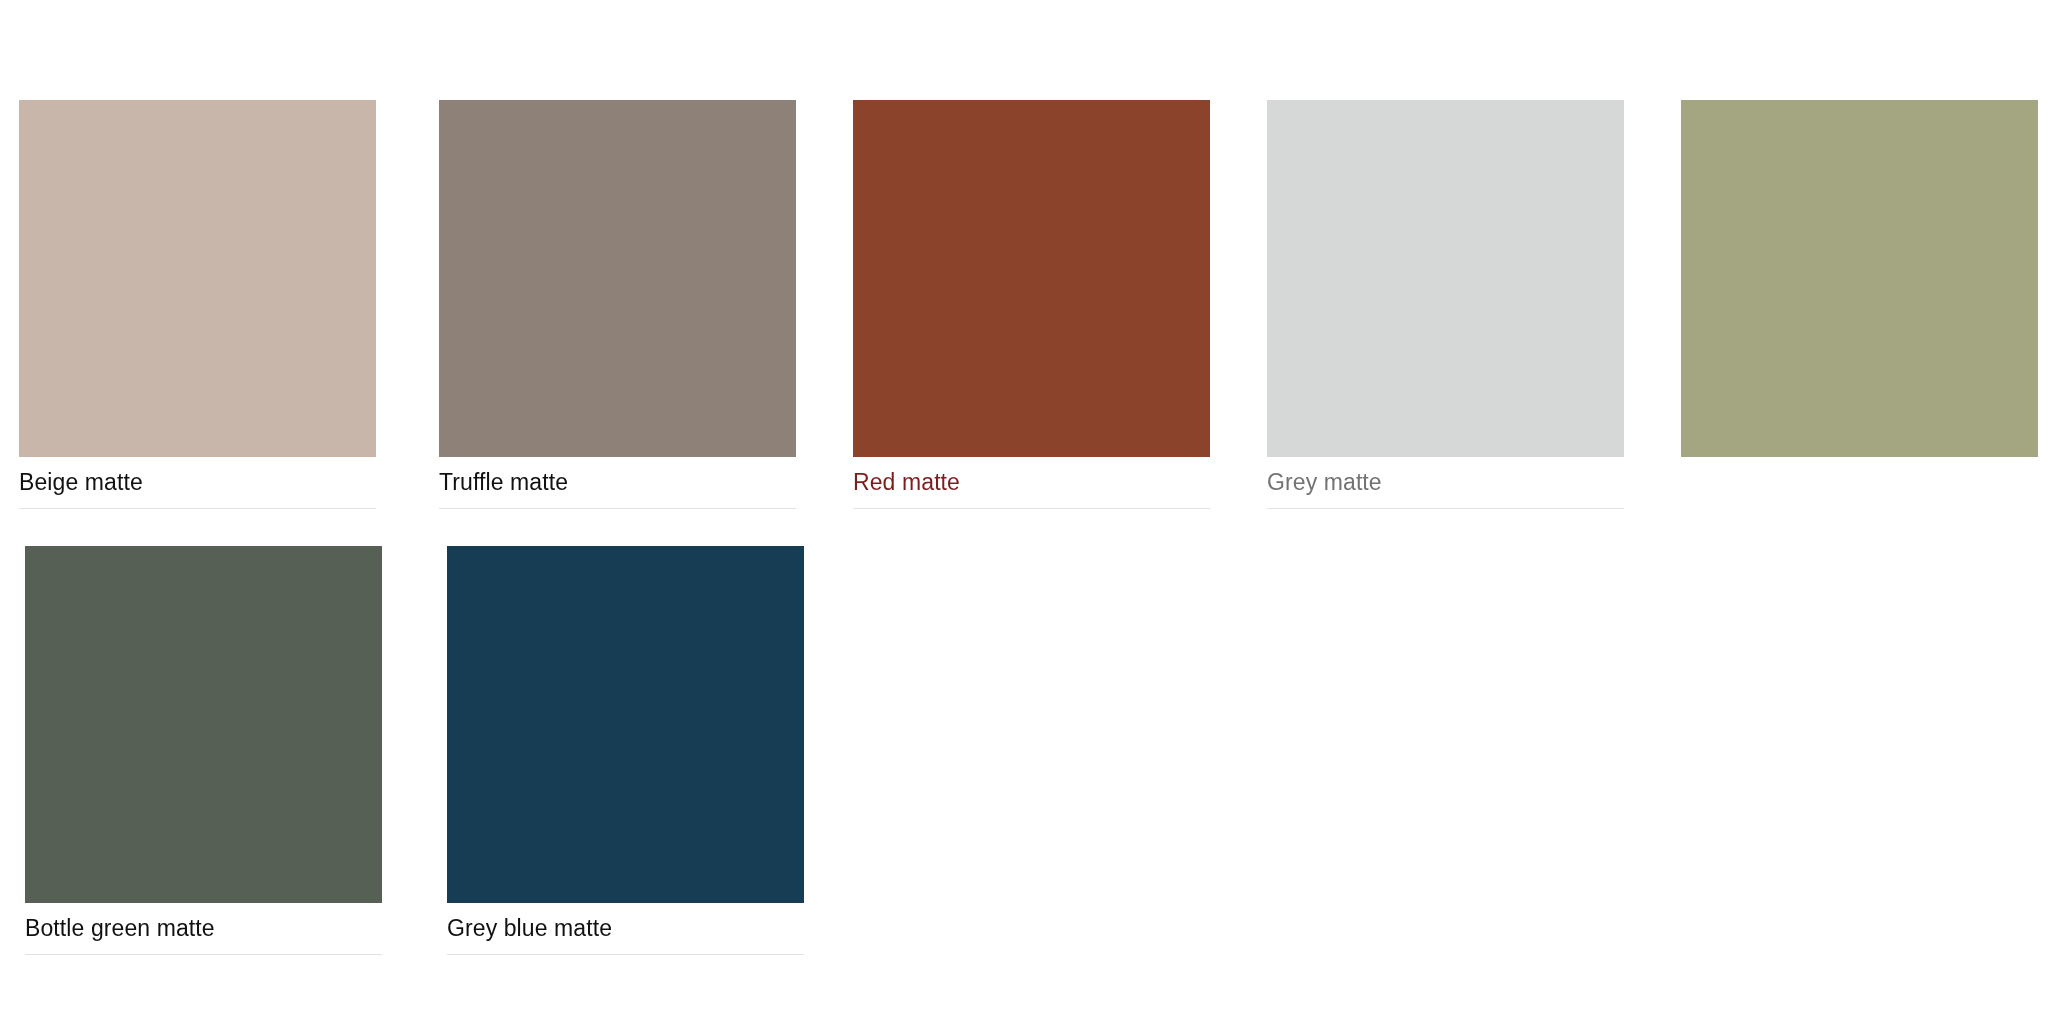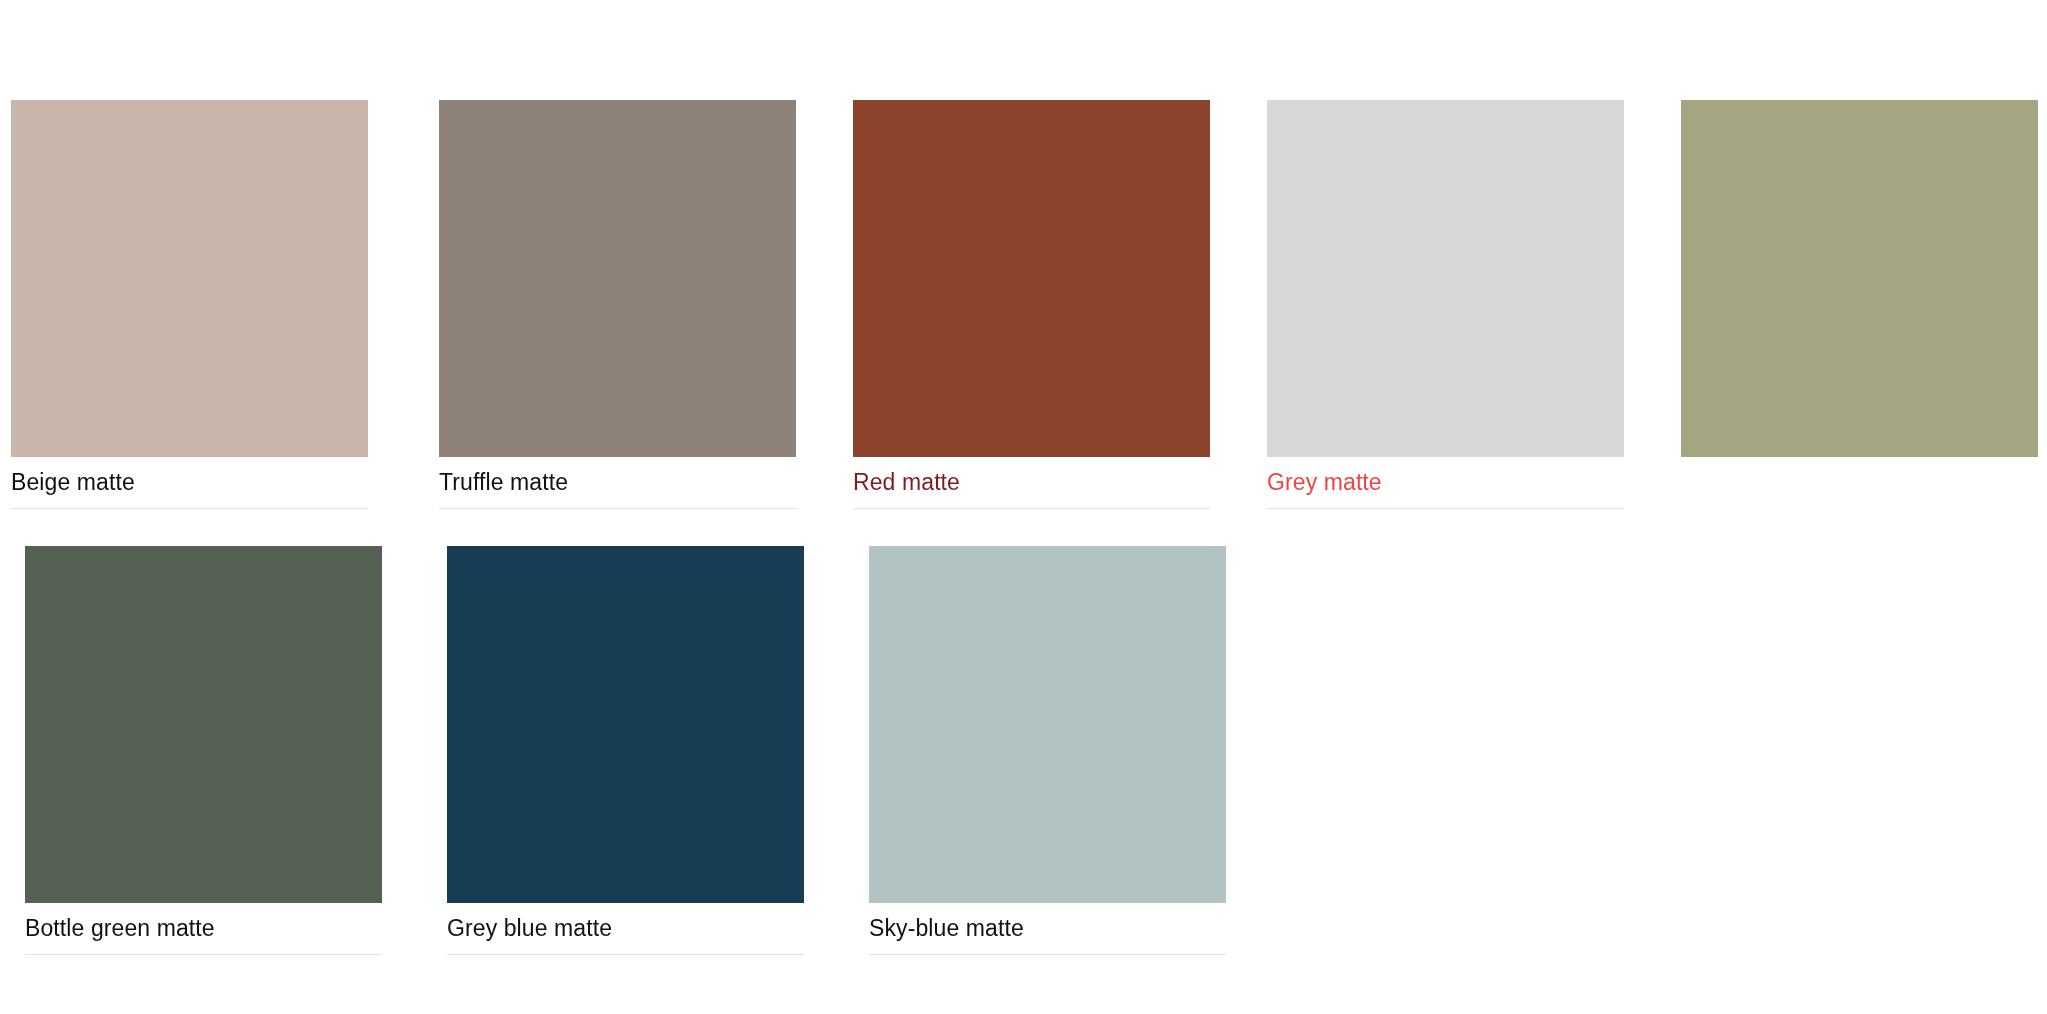--- a/index.html
+++ b/index.html
@@ -47,21 +47,21 @@
     display: block;
     font-size: 23px;
     line-height: 26px;
     letter-spacing: 0.1px;
     color: #111111;
     white-space: nowrap;
   }
 
   
   .row1 { top: 100px; width: 357px; }
-  .row1.c0 { left: 11px; }
+  .row1.c0 { left: 19px; }
   .row1.c1 { left: 439px; }
   .row1.c2 { left: 853px; }
   .row1.c3 { left: 1267px; }
   .row1.c4 { left: 1681px; }
 
   
   .row2 { top: 546px; width: 365px; padding-left: 8px; }
   .row2.c0 { left: 17px; }
   .row2.c1 { left: 439px; }
   .row2.c2 { left: 861px; }
@@ -89,21 +89,21 @@
   <div class="swatch-card row1 c2">
     <span class="swatch-chip" style="background-color: rgb(140, 67, 43);"></span>
     <span class="swatch-caption" style="border-bottom-color: rgb(226, 226, 226);">
       <span class="swatch-label" style="color: #7f1d1d;">Red matte</span>
     </span>
   </div>
 
   <div class="swatch-card row1 c3">
     <span class="swatch-chip" style="background-color: rgb(214, 216, 215);"></span>
     <span class="swatch-caption" style="border-bottom-color: rgb(226, 226, 226);">
-      <span class="swatch-label" style="color: #ef4444;">Grey matte</span>
+      <span class="swatch-label" style="color: #737373;">Grey matte</span>
     </span>
   </div>
 
   <div class="swatch-card row1 c4">
     <span class="swatch-chip" style="background-color: rgb(163, 166, 129);"></span>
   </div>
 
   <div class="swatch-card row2 c0">
     <span class="swatch-chip" style="background-color: rgb(86, 96, 85);"></span>
     <span class="swatch-caption" style="border-bottom-color: rgb(226, 226, 226);">
@@ -111,20 +111,14 @@
     </span>
   </div>
 
   <div class="swatch-card row2 c1">
     <span class="swatch-chip" style="background-color: rgb(23, 61, 84);"></span>
     <span class="swatch-caption" style="border-bottom-color: rgb(226, 226, 226);">
       <span class="swatch-label" style="color: rgb(17, 17, 17);">Grey blue matte</span>
     </span>
   </div>
 
-  <div class="swatch-card row2 c2">
-    <span class="swatch-chip" style="background-color: rgb(177, 195, 195);"></span>
-    <span class="swatch-caption" style="border-bottom-color: rgb(226, 226, 226);">
-      <span class="swatch-label" style="color: rgb(17, 17, 17);">Sky-blue matte</span>
-    </span>
-  </div>
 
 </div>
 
 </body></html>

